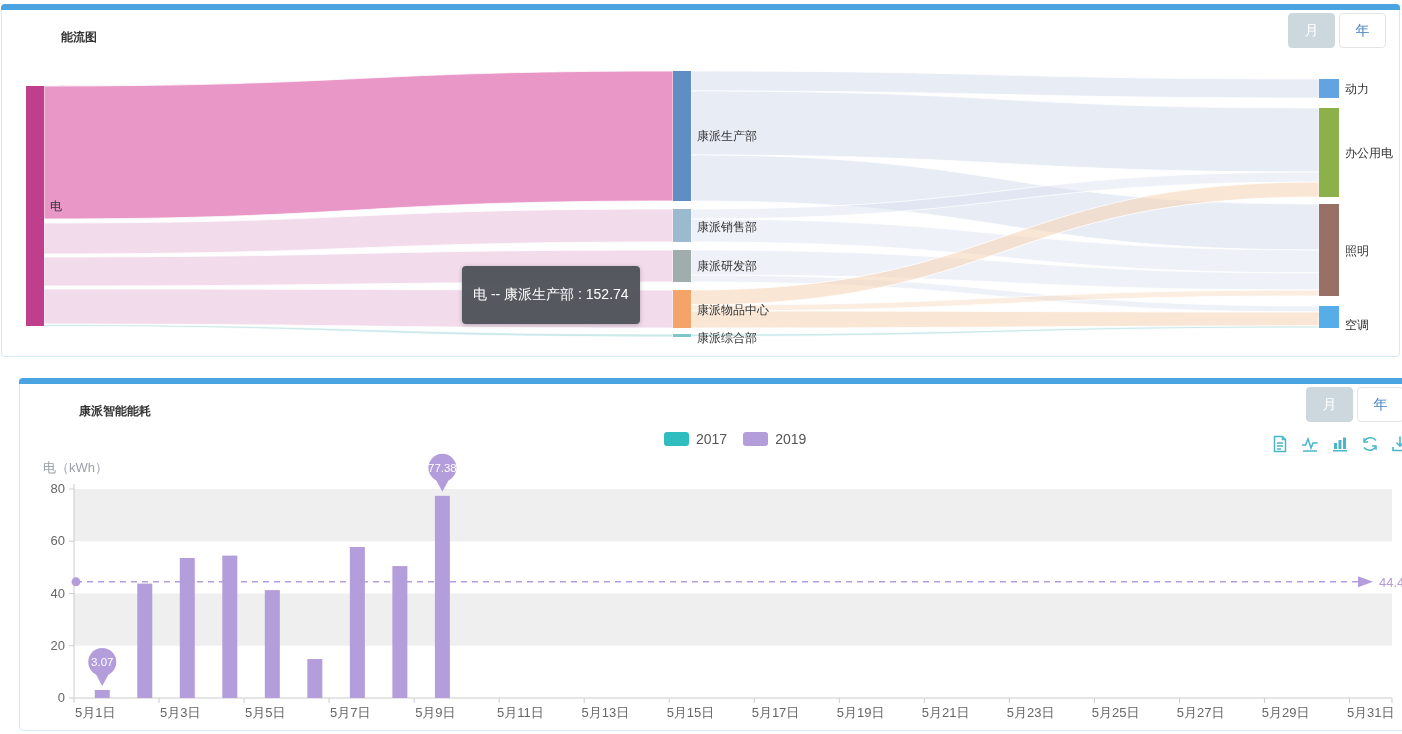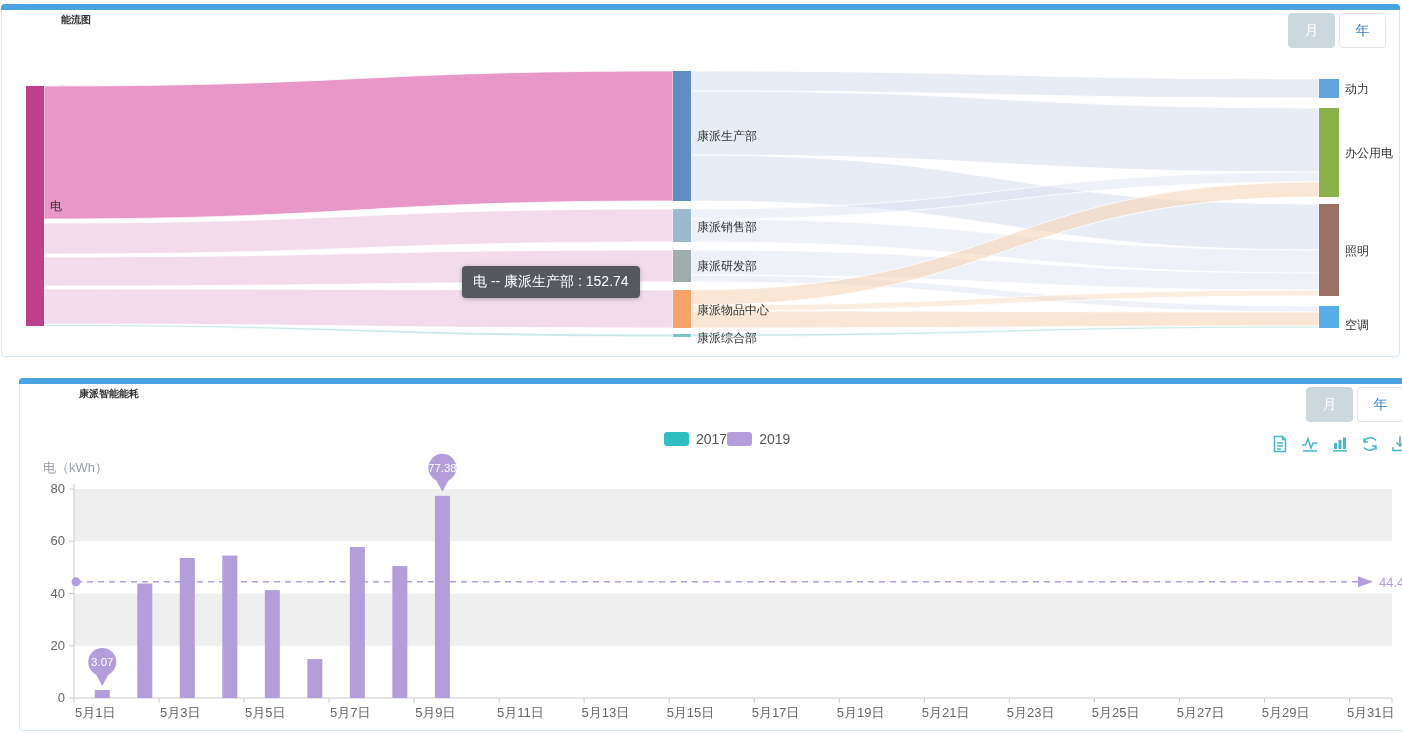--- a/index.html
+++ b/index.html
@@ -7,33 +7,33 @@
     width:1402px;height:734px;position:relative;overflow:hidden;
     background:#fff;font-family:"Liberation Sans","DejaVu Sans",sans-serif;
   }
   .card{
     position:absolute;left:1px;width:1399px;height:353px;
     background:#fff;border:1px solid #d3eaf8;border-radius:4px;box-sizing:border-box;
   }
   #card-flow{top:4px;}
   #card-energy{top:378px;margin-left:18px;}
   .topbar{position:absolute;top:-1px;left:-1px;right:-1px;height:6px;background:#4aa4e1;border-radius:4px 4px 0 0;}
-  .card-title{position:absolute;left:27px;top:8px;margin:0;font-size:10px;font-weight:bold;color:#333;padding-left:32px;}
+  .card-title{position:absolute;left:27px;top:24px;margin:0;font-size:12px;font-weight:bold;color:#333;padding-left:32px;}
   .toggle-group{position:absolute;top:8px;right:13px;display:flex;gap:4px;}
   .tg{width:47px;height:35px;border-radius:4px;font-size:14px;font-family:inherit;cursor:pointer;line-height:33px;text-align:center;padding:0;}
   .tg.sel{background:#ccd8de;color:#fff;border:1px solid #ccd8de;}
   .tg.unsel{background:#fff;color:#3f7fc1;border:1px solid #e4e4e4;}
   svg.chart{position:absolute;left:0;top:0;}
   .tooltip{
     position:absolute;left:460px;top:261px;z-index:5;
     background:rgba(73,78,84,.93);color:#fff;font-size:14px;
-    padding:7px 11px;border-radius:4px;white-space:nowrap;
+    padding:20px 11px;border-radius:4px;white-space:nowrap;
     box-shadow:0 1px 4px rgba(0,0,0,.25);
   }
-  .legend{position:absolute;left:644px;top:52px;display:flex;align-items:flex-end;z-index:4;}
+  .legend{position:absolute;left:644px;top:52px;display:flex;gap:16px;align-items:flex-end;z-index:4;}
   .legend-item{display:flex;gap:7px;align-items:center;font-size:14px;color:#555;cursor:pointer;}
   .swatch{width:25px;height:14px;border-radius:3px;display:inline-block;}
   .toolbar{position:absolute;top:55px;right:7px;display:flex;gap:10px;z-index:4;}
   .tool{width:20px;height:20px;cursor:pointer;display:inline-block;}
 </style>
 </head>
 <body>
 
 <section class="card" id="card-flow">
   <div class="topbar"></div>

